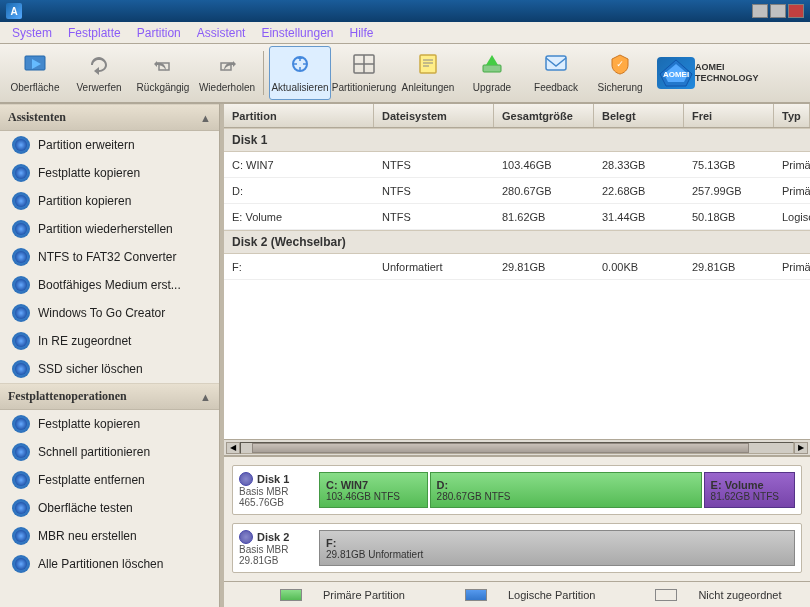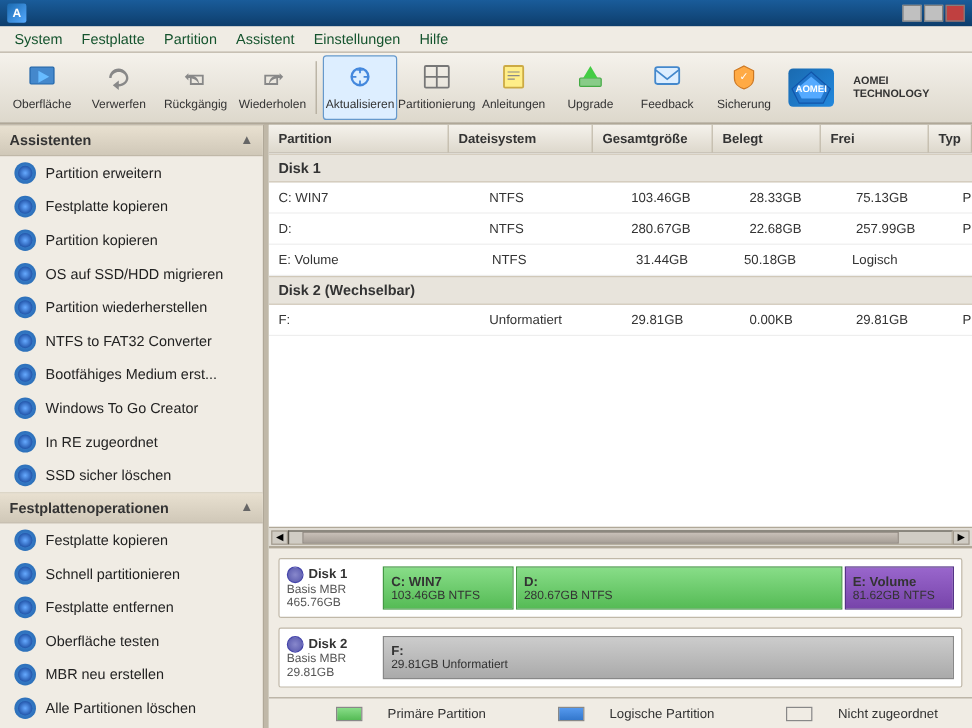--- a/index.html
+++ b/index.html
@@ -7,36 +7,36 @@
     
     
     #titlebar { background: linear-gradient(to bottom, #1a5c9a, #0d3d6b); color: white; height: 22px; display: flex; align-items: center; justify-content: space-between; padding: 0 6px; font-size: 11px; }
     #titlebar-title { display: flex; align-items: center; gap: 4px; }
     #titlebar-controls { display: flex; gap: 2px; }
     .titlebar-btn { width: 16px; height: 14px; background: #c0c0c0; border: 1px solid #808080; font-size: 9px; display: flex; align-items: center; justify-content: center; cursor: pointer; color: #000; }
     .titlebar-btn.close { background: #c04040; color: white; }
 
     
     #menubar { background: #f0ece4; height: 22px; display: flex; align-items: center; padding: 0 4px; border-bottom: 1px solid #b0a898; }
-    .menu-item { padding: 2px 8px; cursor: pointer; font-size: 12px; color: #14532d; }
+    .menu-item { padding: 2px 8px; cursor: pointer; font-size: 12px; color: #8b5cf6; }
 
     
     #toolbar { background: linear-gradient(to bottom, #f5f2ec, #ddd8cc); height: 60px; display: flex; align-items: center; padding: 0 4px; border-bottom: 2px solid #b0a898; gap: 2px; }
     .toolbar-btn { display: flex; flex-direction: column; align-items: center; justify-content: center; width: 62px; height: 54px; cursor: pointer; border: 1px solid transparent; border-radius: 3px; font-size: 10px; color: #333; text-align: center; gap: 3px; padding: 4px 2px; }
     .toolbar-btn.active { background: #ddeeff; border-color: #6699cc; }
     .toolbar-icon { font-size: 22px; line-height: 1; }
     .toolbar-separator { width: 1px; height: 44px; background: #b0a898; margin: 0 3px; }
     .aomei-logo { display: flex; flex-direction: column; align-items: center; margin-left: 4px; }
 
     
     #main { display: flex; height: calc(607px - 22px - 22px - 60px); }
 
     
     #sidebar { width: 220px; background: #f0ece4; border-right: 1px solid #b0a898; overflow-y: auto; flex-shrink: 0; }
-    .sidebar-section-header { background: linear-gradient(to bottom, #e8e0d0, #d0c8b8); padding: 5px 8px; font-weight: bold; font-size: 12px; color: #333; display: flex; align-items: center; justify-content: space-between; border-bottom: 1px solid #c0b8a8; border-top: 1px solid #d8d0c0; }
+    .sidebar-section-header { background: linear-gradient(to bottom, #e8e0d0, #d0c8b8); padding: 5px 8px; font-weight: bold; font-size: 12px; color: #333; display: flex; align-items: center; justify-content: space-between; border-bottom: 1px solid #c0b8a8; border-top: 1px solid #d8d0c0; font-family: Liberation Serif, serif; }
     .sidebar-section-header span.collapse-btn { color: #666; font-size: 11px; cursor: pointer; }
     .sidebar-item { display: flex; align-items: center; gap: 8px; padding: 5px 12px; cursor: pointer; color: #222; }
     .sidebar-icon { width: 18px; height: 18px; border-radius: 50%; display: flex; align-items: center; justify-content: center; font-size: 11px; flex-shrink: 0; }
     .sidebar-icon.blue { background: radial-gradient(circle, #4488dd, #2266aa); color: white; }
 
     
     #content { flex: 1; display: flex; flex-direction: column; background: #fff; overflow: hidden; }
     
     
     #table-header { display: flex; background: linear-gradient(to bottom, #f5f2ec, #ddd8cc); border-bottom: 1px solid #b0a898; height: 24px; align-items: center; }
@@ -47,21 +47,21 @@
     .th-used { width: 90px; }
     .th-free { width: 90px; }
     .th-type { flex: 1; }
 
     
     #table-content { flex: 1; overflow-y: auto; background: white; }
     .disk-header { background: #e8e4dc; padding: 4px 8px; font-weight: bold; font-size: 12px; color: #333; border-bottom: 1px solid #d0c8b8; border-top: 1px solid #d0c8b8; }
     .partition-row { display: flex; align-items: center; border-bottom: 1px solid #eee; height: 26px; }
     .td { padding: 0 8px; font-size: 11px; color: #333; height: 100%; display: flex; align-items: center; overflow: hidden; text-overflow: ellipsis; white-space: nowrap; }
     .td-partition { width: 150px; }
-    .td-filesystem { width: 120px; margin-left: 28px; }
+    .td-filesystem { width: 120px; }
     .td-total { width: 100px; }
     .td-used { width: 90px; }
     .td-free { width: 90px; }
     .td-type { flex: 1; }
 
     
     #hscroll { height: 16px; background: #e0dcd4; border-top: 1px solid #b0a898; display: flex; align-items: center; padding: 2px; }
     .hscroll-track { flex: 1; height: 12px; background: #d0ccc4; border: 1px inset #b0a898; position: relative; }
     .hscroll-thumb { position: absolute; left: 2%; width: 90%; height: 100%; background: linear-gradient(to bottom, #c8c0b8, #a8a098); border: 1px solid #908880; }
     .hscroll-arrow { width: 14px; height: 12px; background: #d0ccc4; border: 1px solid #a0988c; display: flex; align-items: center; justify-content: center; font-size: 8px; cursor: pointer; flex-shrink: 0; }
@@ -195,21 +195,21 @@
       <div style="font-size: 10px;">Feedback</div>
     </div>
     <div class="toolbar-btn">
       <div class="toolbar-icon"><svg width="24" height="22" viewBox="0 0 24 22">
           <path d="M12 2 L20 6 L20 12 C20 17 16 20 12 21 C8 20 4 17 4 12 L4 6 Z" fill="#ffaa44" stroke="#cc7722" stroke-width="1"></path>
           <text x="12" y="14" text-anchor="middle" font-size="9" fill="white">✓</text>
         </svg></div>
       <div style="font-size: 10px;">Sicherung</div>
     </div>
     <div class="aomei-logo">
-  <div style="display:flex;align-items:center;gap:16px;">
+  <div style="display:flex;align-items:center;gap:0;">
     <div style="width:38px;height:32px;background:linear-gradient(135deg,#1a6ab0,#2288dd);border-radius:4px;display:flex;align-items:center;justify-content:center;overflow:hidden;">
       <svg width="36" height="30" viewBox="0 0 36 30">
         <polygon points="18,2 34,16 28,28 8,28 2,16" fill="#2277cc" stroke="#1155aa" stroke-width="1"></polygon>
         <polygon points="18,6 30,16 26,24 10,24 6,16" fill="#55aaff"></polygon>
         <text x="18" y="19" text-anchor="middle" font-size="8" fill="white" font-weight="bold">AOMEI</text>
       </svg>
     </div>
     <div style="font-size:9px;color:#333;font-weight:bold;line-height:1.2;">AOMEI<br>TECHNOLOGY</div>
   </div>
 </div>
@@ -257,34 +257,20 @@
               <circle cx="7" cy="7" r="6" fill="url(#g)"></circle>
               <defs>
                 <radialGradient id="g">
                   <stop offset="0%" stop-color="#66aaff"></stop>
                   <stop offset="100%" stop-color="#2255aa"></stop>
                 </radialGradient>
               </defs>
             </svg>
           </div>
           <span>Partition kopieren</span>
-        </div>
-        <div class="sidebar-item">
-          <div class="sidebar-icon blue">
-            <svg width="14" height="14" viewBox="0 0 14 14">
-              <circle cx="7" cy="7" r="6" fill="url(#g)"></circle>
-              <defs>
-                <radialGradient id="g">
-                  <stop offset="0%" stop-color="#66aaff"></stop>
-                  <stop offset="100%" stop-color="#2255aa"></stop>
-                </radialGradient>
-              </defs>
-            </svg>
-          </div>
-          <span>OS auf SSD/HDD migrieren</span>
         </div>
         <div class="sidebar-item">
           <div class="sidebar-icon blue">
             <svg width="14" height="14" viewBox="0 0 14 14">
               <circle cx="7" cy="7" r="6" fill="url(#g)"></circle>
               <defs>
                 <radialGradient id="g">
                   <stop offset="0%" stop-color="#66aaff"></stop>
                   <stop offset="100%" stop-color="#2255aa"></stop>
                 </radialGradient>
@@ -482,20 +468,21 @@
       <div class="td td-partition">D:</div>
       <div class="td td-filesystem">NTFS</div>
       <div class="td td-total">280.67GB</div>
       <div class="td td-used">22.68GB</div>
       <div class="td td-free">257.99GB</div>
       <div class="td td-type">Primär</div>
     </div>
         <div class="partition-row">
       <div class="td td-partition">E: Volume</div>
       <div class="td td-filesystem">NTFS</div>
+      <div class="td td-total">81.62GB</div>
       <div class="td td-used">31.44GB</div>
       <div class="td td-free">50.18GB</div>
       <div class="td td-type">Logisch</div>
     </div>
         <div class="disk-header">Disk 2 (Wechselbar)</div>
         <div class="partition-row">
       <div class="td td-partition">F:</div>
       <div class="td td-filesystem">Unformatiert</div>
       <div class="td td-total">29.81GB</div>
       <div class="td td-used">0.00KB</div>

